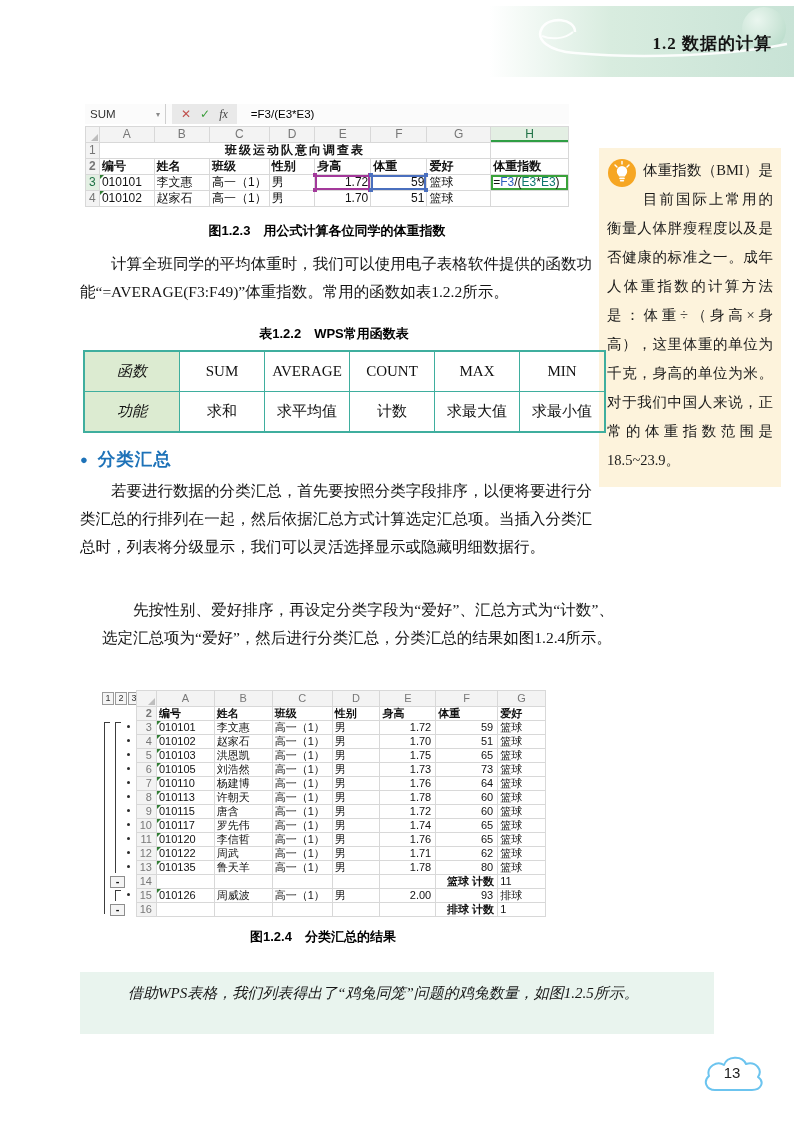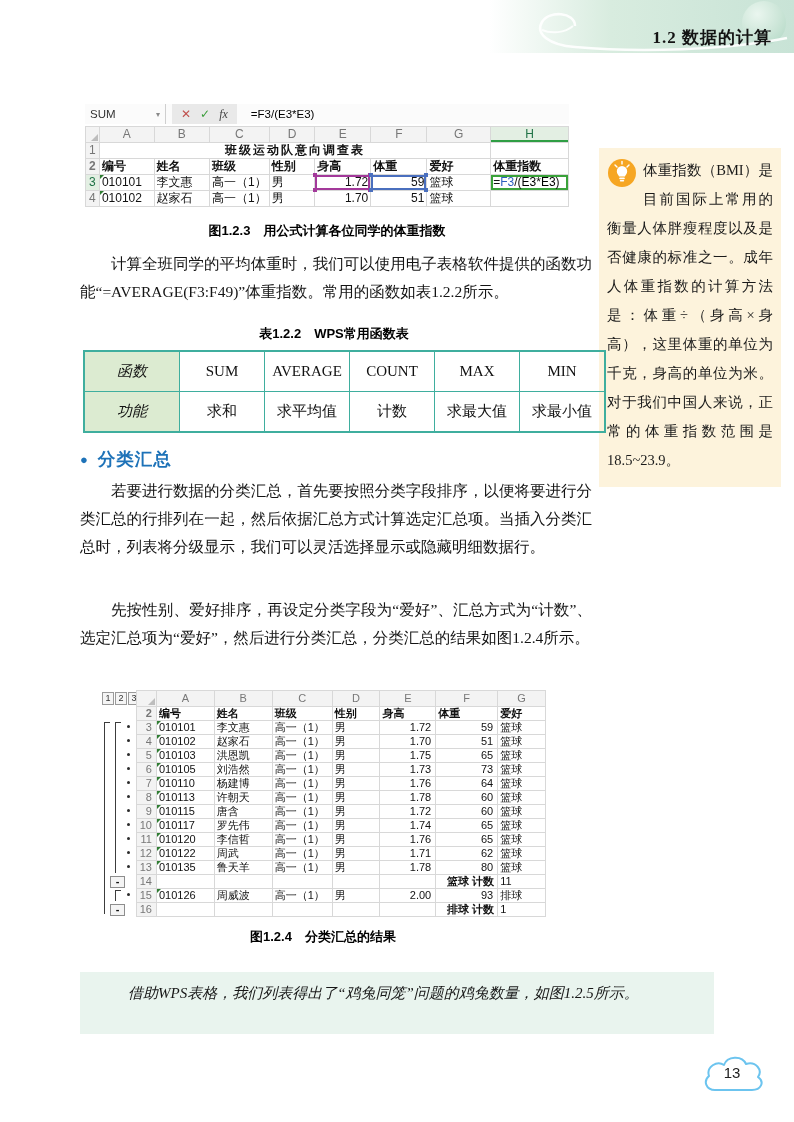--- a/index.html
+++ b/index.html
@@ -1,20 +1,20 @@
 <!DOCTYPE html>
 <html><head>
 <meta charset="utf-8">
 <style>
   html,body{margin:0;padding:0;background:#fff;}
   .page{position:relative;width:794px;height:1122px;margin:0 auto;background:#ffffff;overflow:hidden;
         font-family:"Liberation Serif","DejaVu Serif",serif;color:#111;}
 
   
-  .banner{position:absolute;top:0;right:0;width:305px;height:53px;
+  .banner{position:absolute;top:6px;right:0;width:305px;height:71px;
           background:linear-gradient(to right, rgba(211,234,221,0) 0%, #d8ecdf 40%, #c8e3d6 100%);}
   .banner svg{position:absolute;left:0;top:0;}
   .banner-title{position:absolute;right:22px;top:26px;font-family:"Liberation Serif",serif;
           font-weight:bold;font-size:17px;letter-spacing:1px;color:#141414;}
   .sphere{position:absolute;right:8px;top:1px;width:44px;height:44px;border-radius:50%;
           background:radial-gradient(circle at 35% 30%, #eaf6ef 0%, #cbe5d7 55%, #aed6c3 100%);}
 
   
   .fig123{position:absolute;left:85px;top:104px;width:484px;font-family:"Liberation Sans","DejaVu Sans",sans-serif;}
   .fbar{display:flex;align-items:center;height:20px;font-size:11.5px;color:#333;background:#fbfbfb;}
@@ -35,21 +35,21 @@
   td.title-cell{font-weight:bold;font-size:15px;text-align:center;letter-spacing:2px;height:26px;line-height:26px;}
   tr.hdr td{font-weight:bold;}
   td.num{text-align:right;padding-right:4px;}
   td.selE{box-shadow:inset 0 0 0 2px #a3399a;position:relative;}
   td.selF{box-shadow:inset 0 0 0 2px #4a6fbe;position:relative;}
   td.selH{box-shadow:inset 0 0 0 2px #3aa23a;position:relative;font-size:11.5px;}
   span.h{position:absolute;width:4px;height:4px;z-index:2;}
   .selE span.h{background:#a3399a;} .selF span.h{background:#4a6fbe;}
   span.h.tl{left:-2px;top:-2px;} span.h.tr{right:-2px;top:-2px;}
   span.h.bl{left:-2px;bottom:-2px;} span.h.br{right:-2px;bottom:-2px;}
-  .fb{color:#2e5fbf;} .fp{color:#000000;border-radius:7px;}
+  .fb{color:#2e5fbf;} .fp{color:#0f766e;border-radius:7px;}
   .gtri{position:absolute;left:0;top:0;width:0;height:0;border-top:4px solid #2f7d32;border-right:4px solid transparent;}
   td.rel{position:relative;margin-left:32px;}
   .corner-tri{position:absolute;right:1px;bottom:1px;width:0;height:0;
               border-bottom:7px solid #bdbdbd;border-left:7px solid transparent;}
 
   .figcap{position:absolute;font-family:"Liberation Sans",sans-serif;font-weight:bold;font-size:13px;
           color:#000;text-align:center;}
 
   
   .para{position:absolute;left:80px;width:512px;font-size:15.5px;line-height:28px;
@@ -238,21 +238,21 @@
       <td>求最大值</td>
       <td>求最小值</td>
     </tr>
   </tbody>
     </table>
 
   <div class="sec-head">
     <span class="bullet">●</span><span>分类汇总</span>
   </div>
   <div class="para" style="top:477px;">若要进行数据的分类汇总，首先要按照分类字段排序，以便将要进行分类汇总的行排列在一起，然后依据汇总方式计算选定汇总项。当插入分类汇总时，列表将分级显示，我们可以灵活选择显示或隐藏明细数据行。</div>
-  <div class="para" style="top:596px;">先按性别、爱好排序，再设定分类字段为“爱好”、汇总方式为“计数”、选定汇总项为“爱好”，然后进行分类汇总，分类汇总的结果如图1.2.4所示。</div>
+  <div class="para" style="top:596px;margin-left:22px;">先按性别、爱好排序，再设定分类字段为“爱好”、汇总方式为“计数”、选定汇总项为“爱好”，然后进行分类汇总，分类汇总的结果如图1.2.4所示。</div>
 
   <div class="fig124">
     <div class="outline" id="f124-gutter">
       <span class="olv">
         <span>1</span>
         <span>2</span>
         <span>3</span>
       </span>
       <div class="oline" style="left:4px;top:32px;height:191px;"></div>
       <div class="oline" style="left:15px;top:32px;height:150px;"></div>

